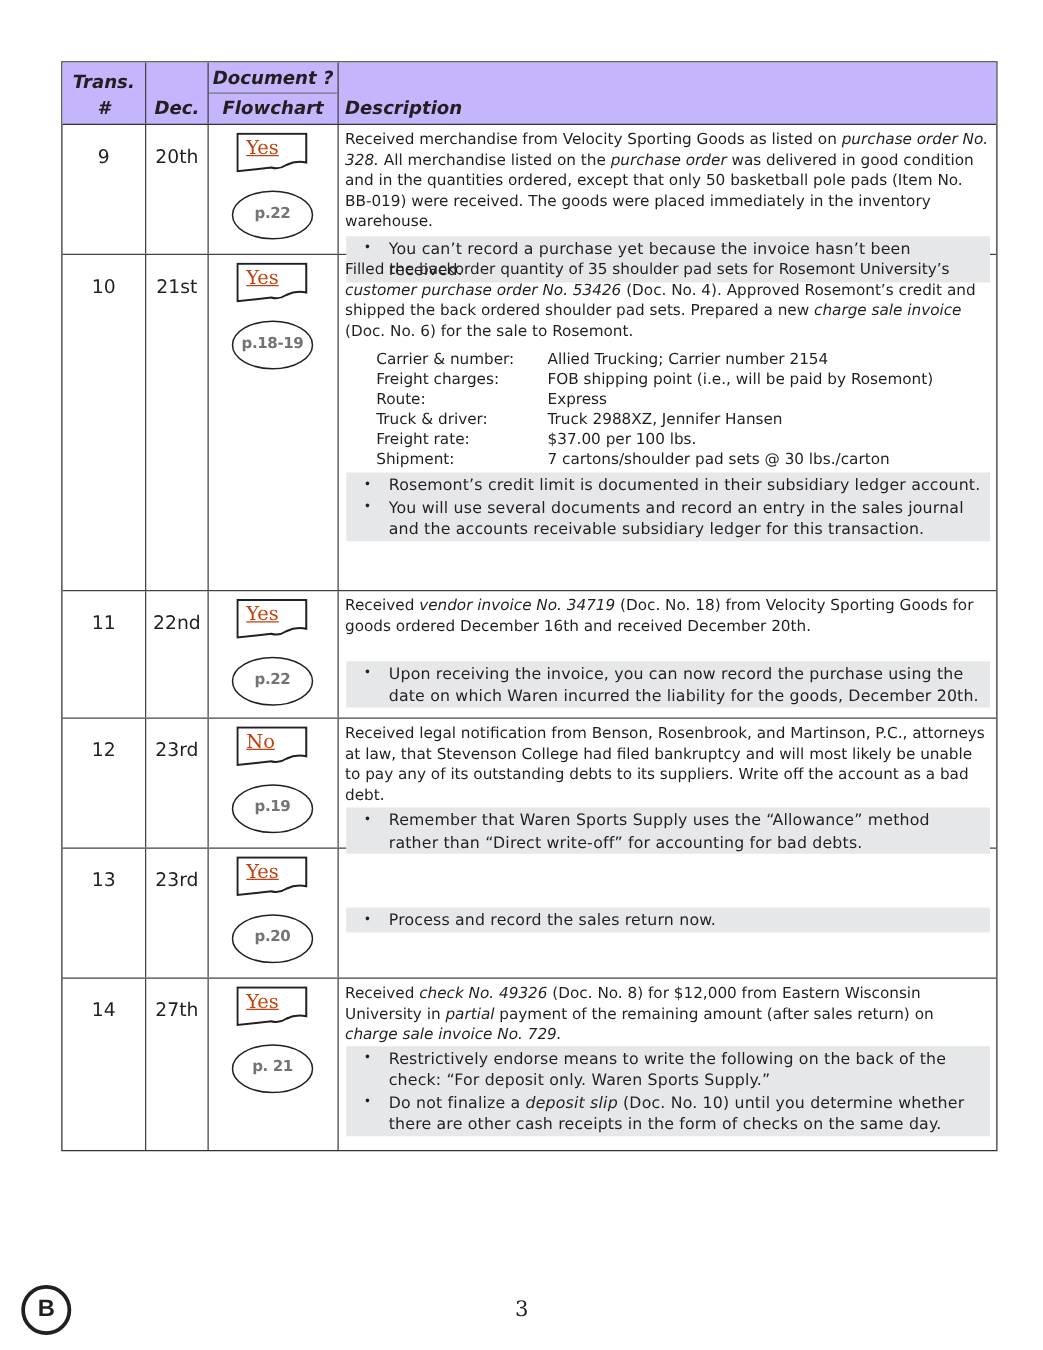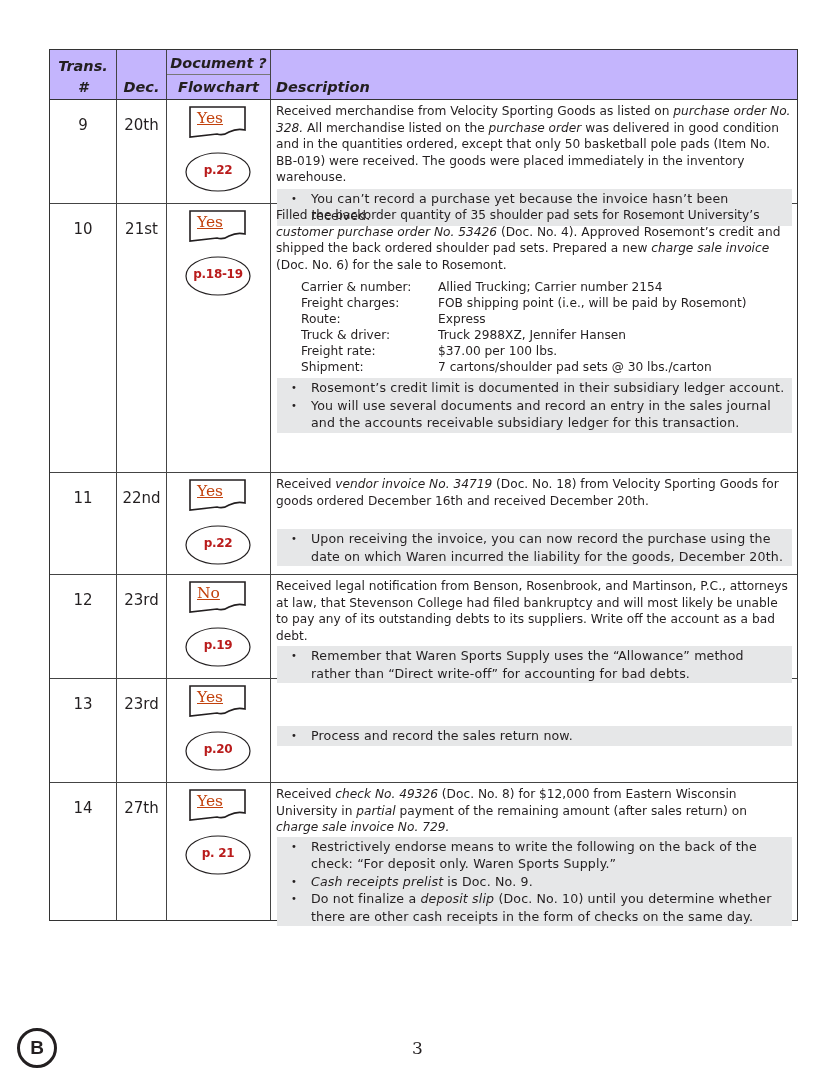--- a/index.html
+++ b/index.html
@@ -35,21 +35,21 @@
     .row .flow { left: 117px; width: 104px; border-right: 1.2px solid #444; }
     .row .desc { left: 221px; right: 0; padding: 3px 5px 0 5px; font-size: 12.2px; line-height: 16.5px; }
 
     .docshape { position: absolute; left: 22px; top: 6px; width: 58px; height: 32px; }
     .docshape svg { position: absolute; left: 0; top: 0; }
     .docshape .yes { position: absolute; left: 8px; top: 3px; font-family: "DejaVu Serif", "Liberation Serif", serif;
       font-size: 15.5px; color: #c2410c; text-decoration: underline; }
     .ellipse { position: absolute; left: 18px; top: 52px; width: 66px; height: 40px; }
     .ellipse svg { position: absolute; left: 0; top: 0; }
     .ellipse .pg { position: absolute; left: 0; right: 0; top: 11px; text-align: center;
-      font-size: 12px; font-weight: bold; letter-spacing: -0.3px; color: #b91c1c; }
+      font-size: 12px; font-weight: bold; letter-spacing: -0.3px; color: #737373; }
 
     .desc p { margin: 0; }
     .desc i { font-style: italic; }
     .note { background: #e6e7e8; margin: 0 0 0 1px; padding: 1px 6px 1px 6px; }
     .note ul { list-style: none; margin: 0; padding: 0; }
     .note li { position: relative; padding-left: 28px; font-size: 12.6px; line-height: 17.5px; letter-spacing: 0.15px; }
     .note li::before { content: "•"; position: absolute; left: 8px; top: 0; font-size: 10px; }
 
     .ship { margin: 6px 0 3px 25px; font-size: 12.2px; line-height: 16px; }
     .ship .sr { display: flex; }
@@ -254,21 +254,20 @@
               <ellipse cx="33" cy="20" rx="32" ry="19" fill="#fff" stroke="#231f20" stroke-width="1.2"></ellipse>
             </svg>
             <span class="pg">p. 21</span>
           </div>
         </div>
         <div class="cell desc">
           <p><span>Received </span><i>check No. 49326</i><span> (Doc. No.  8)  for $12,000 from Eastern Wisconsin University in </span><i>partial</i><span> payment of the remaining amount (after sales return) on </span><i>charge sale invoice No. 729.</i></p>
           <div class="note" style="margin-top: 1px;">
             <ul>
               <li><span>Restrictively endorse means to write the following on the back of the check: “For deposit only. Waren Sports Supply.”</span></li>
-              <li><i>Cash receipts prelist</i><span> is Doc. No. 9.</span></li>
               <li><span>Do not finalize a </span><i>deposit slip</i><span> (Doc. No. 10) until you determine whether there are other cash receipts in the form of checks on the same  day.</span></li>
             </ul>
           </div>
         </div>
       </div>
     </div>
 </div>
 
 <div class="badge">B</div>
 <div class="pagenum">3</div>

